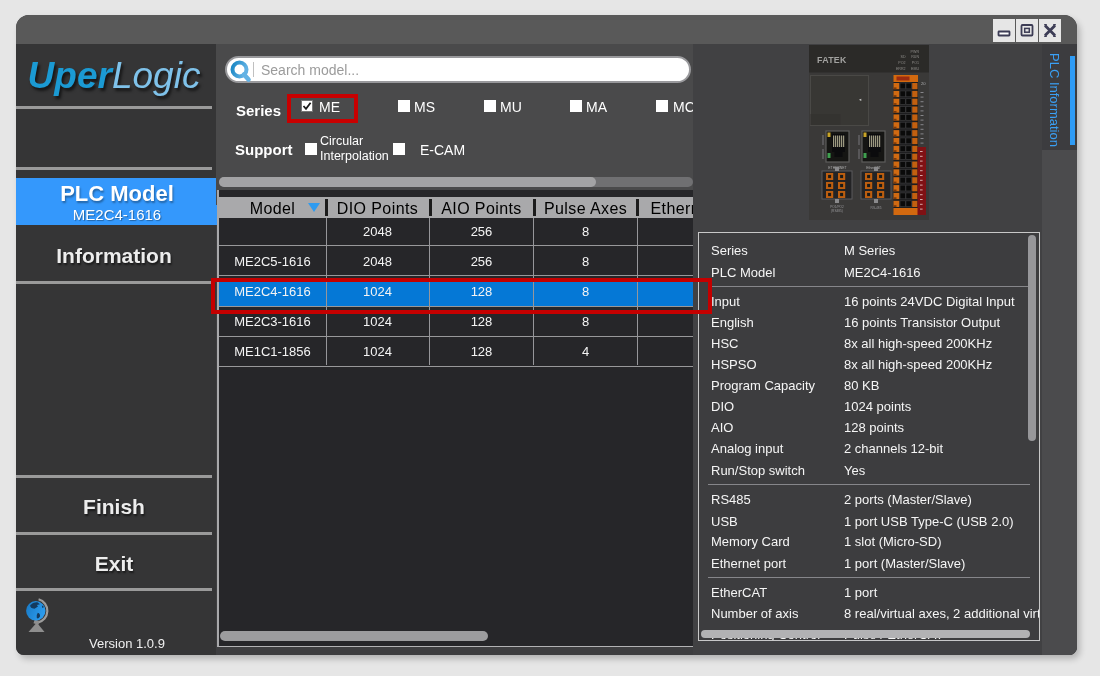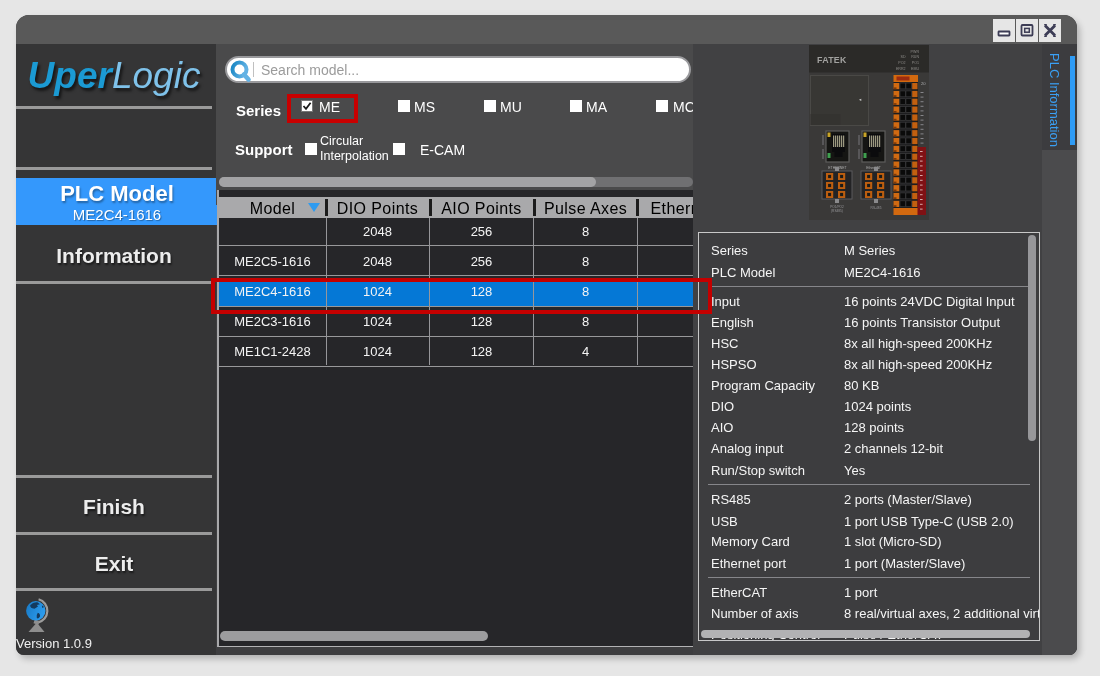--- a/index.html
+++ b/index.html
@@ -51,21 +51,21 @@
   writing-mode:vertical-rl; white-space:nowrap; }
 #plcbar { position:absolute; left:1054px; top:41px; width:4.5px; height:89px; background:#2e9bf5; }
 #infop { position:absolute; left:682px; top:217px; width:342px; height:409px; background:#3d3d3f;
   border:1px solid #c8c8c8; overflow:hidden; }
 .irow { position:absolute; left:0; width:600px; height:18px; line-height:18px; font-size:13px; color:#f5f5f5; }
 .ilab { position:absolute; left:12px; }
 .ival { position:absolute; left:145px; width:455px; }
 .isep { position:absolute; left:9px; width:322px; height:1px; background:#86868a; }
 #ivs { position:absolute; left:329px; top:2px; width:8px; height:206px; background:#97979a; border-radius:4px; }
 #ihs { position:absolute; left:2px; top:397px; width:329px; height:8px; background:#b2b2b4; border-radius:4px; z-index:5; }
-#version { position:absolute; left:0; top:621px; width:206px; text-align:left; color:#f0f0f0; font-size:13px; }
+#version { position:absolute; left:8px; top:621px; width:206px; text-align:center; color:#f0f0f0; font-size:13px; }
 #engsel { position:absolute; left:48px; top:585px; width:148px; height:31px; background:#fff; }
 #engsel span { position:absolute; left:6px; top:8px; font-size:13px; color:#111; }
 #engsel .car { position:absolute; right:7px; top:14px; width:0; height:0; border-left:3.5px solid transparent;
   border-right:3.5px solid transparent; border-top:4.5px solid #333; }
 </style></head>
 <body>
 <div id="win">
   <div id="titlebar">
     <div id="winbtns">
       <div class="wbtn">
@@ -189,21 +189,21 @@
         <div class="tcell" style="left:211px">128</div>
         <div class="tcell" style="left:315px">8</div>
       </div>
       <div class="trow" style="top:118.1px">
         <div class="tcell" style="left:2px">ME2C3-1616</div>
         <div class="tcell" style="left:107px">1024</div>
         <div class="tcell" style="left:211px">128</div>
         <div class="tcell" style="left:315px">8</div>
       </div>
       <div class="trow" style="top:148.3px">
-        <div class="tcell" style="left:2px">ME1C1-2428</div>
+        <div class="tcell" style="left:2px">ME1C1-1856</div>
         <div class="tcell" style="left:107px">1024</div>
         <div class="tcell" style="left:211px">128</div>
         <div class="tcell" style="left:315px">4</div>
       </div>
       <div class="vline" style="left:107px"></div>
       <div class="vline" style="left:210px"></div>
       <div class="vline" style="left:314px"></div>
       <div class="vline" style="left:418px"></div>
     <div id="hscroll2"></div>
   </div>

